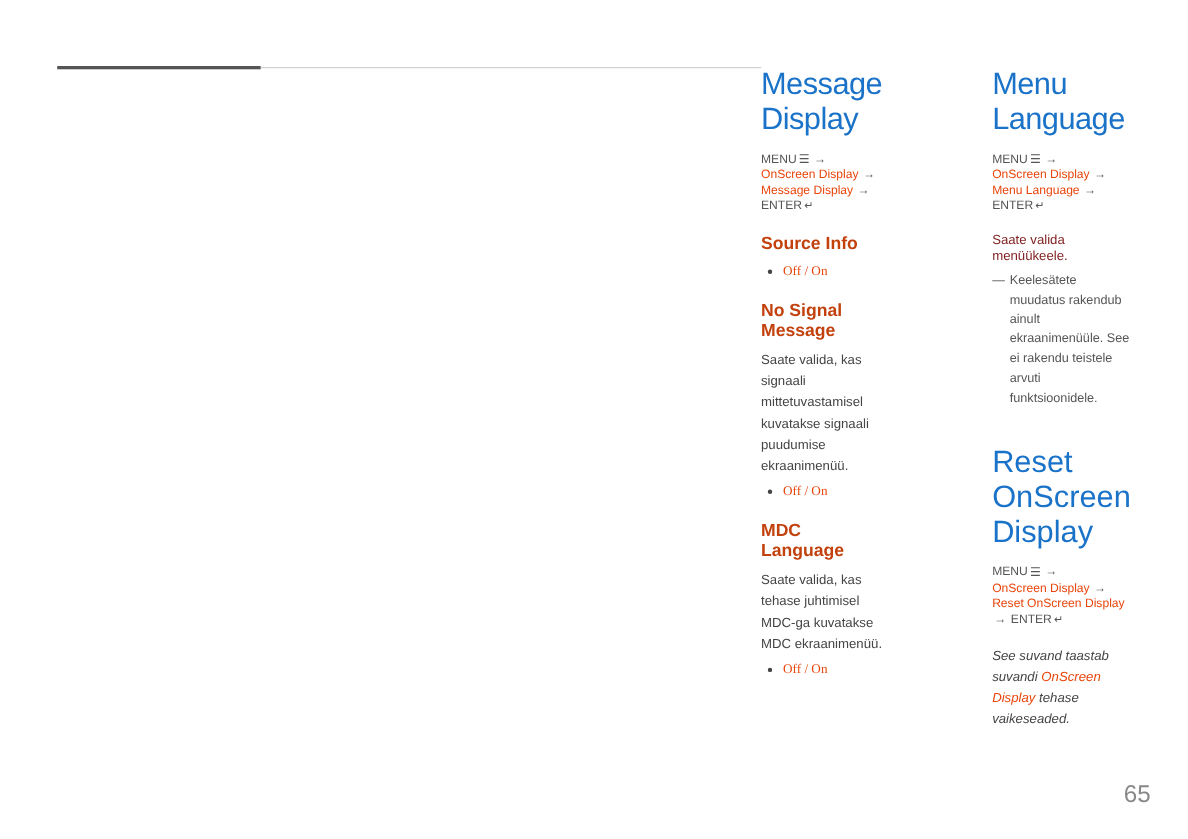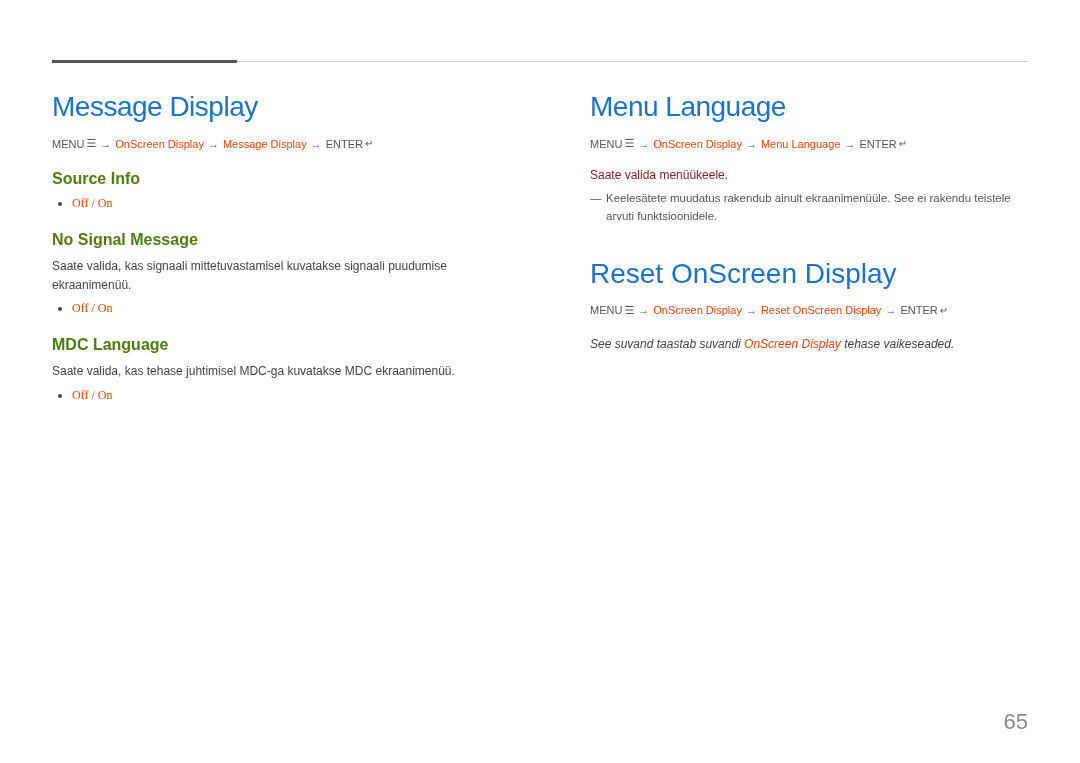--- a/index.html
+++ b/index.html
@@ -9,21 +9,20 @@
       color: #333;
       width: 1080px;
       height: 763px;
       overflow: hidden;
       position: relative;
     }
 
     .page-container {
       padding: 60px 52px 40px 52px;
       display: flex;
-      flex-direction: column;
       height: 100%;
     }
 
     
     .top-borders {
       display: flex;
       gap: 0;
       margin-bottom: 28px;
       width: 100%;
     }
@@ -84,21 +83,21 @@
     }
     .menu-path .enter-icon {
       color: #555;
       font-size: 10px;
     }
 
     
     .subsection-title {
       font-size: 16px;
       font-weight: 600;
-      color: #4d7c0f;
+      color: #c2410c;
       margin-bottom: 8px;
       margin-top: 20px;
     }
 
     
     .body-text {
       font-size: 12px;
       color: #444;
       line-height: 1.6;
       margin-bottom: 6px;
@@ -162,21 +161,21 @@
       font-style: italic;
     }
     .reset-body .inline-link {
       color: #e8450a;
     }
 
     
     .page-number {
       position: absolute;
       bottom: 28px;
-      right: 52px;
+      right: 34px;
       font-size: 22px;
       color: #888;
       font-weight: 300;
     }
   </style>
 </head>
 <body>
 
 <div class="page-container">
 

